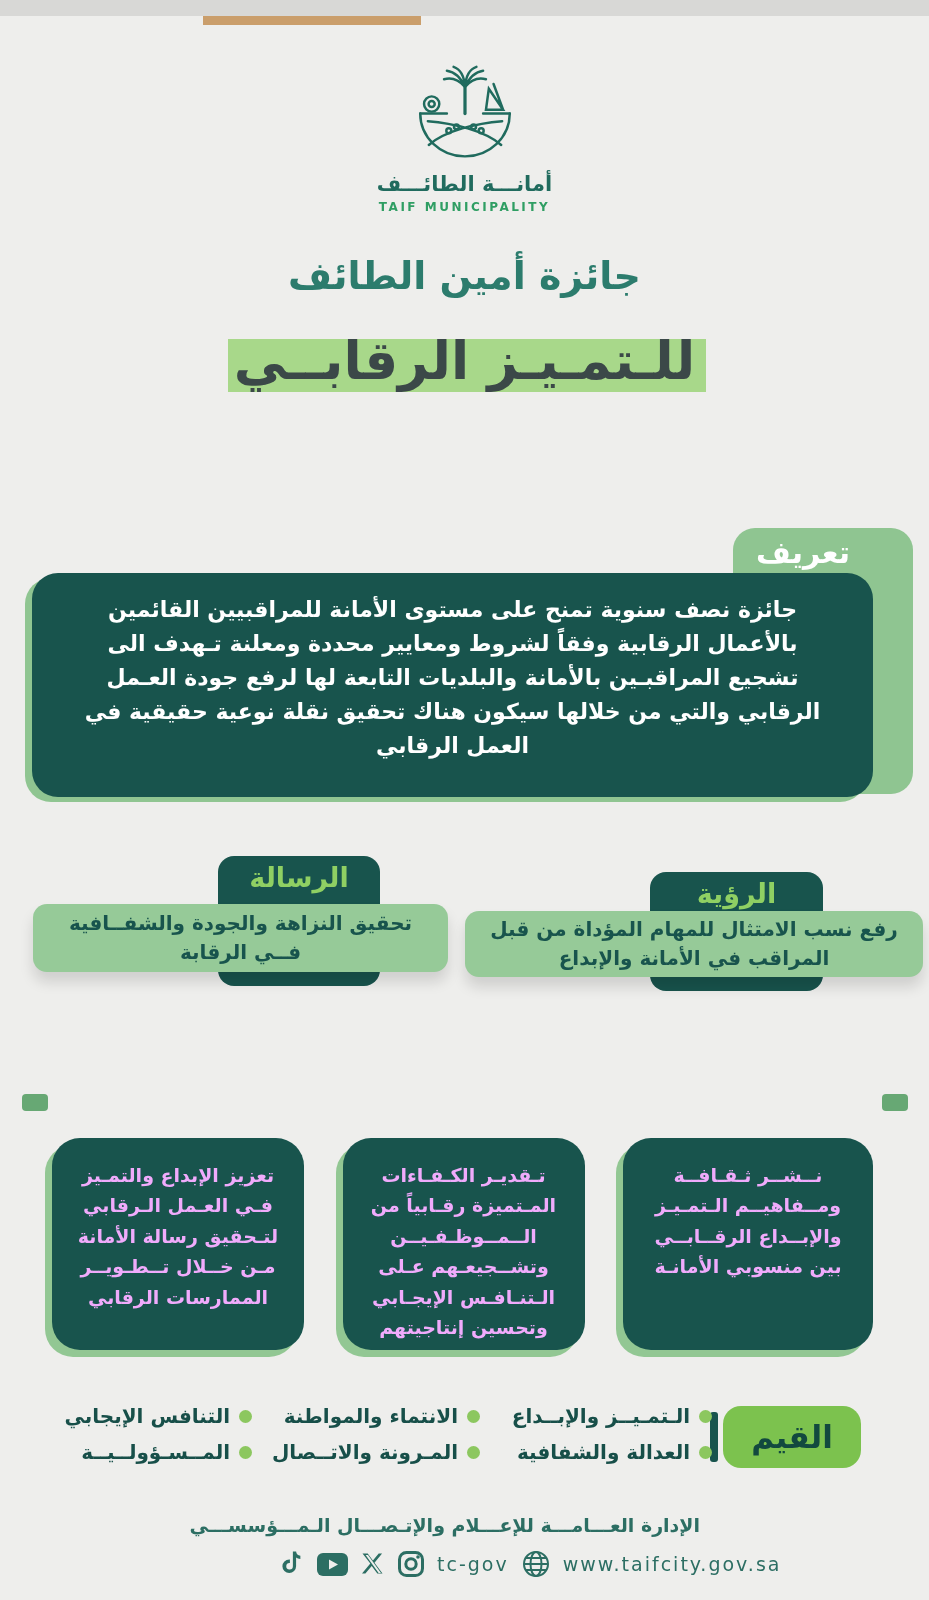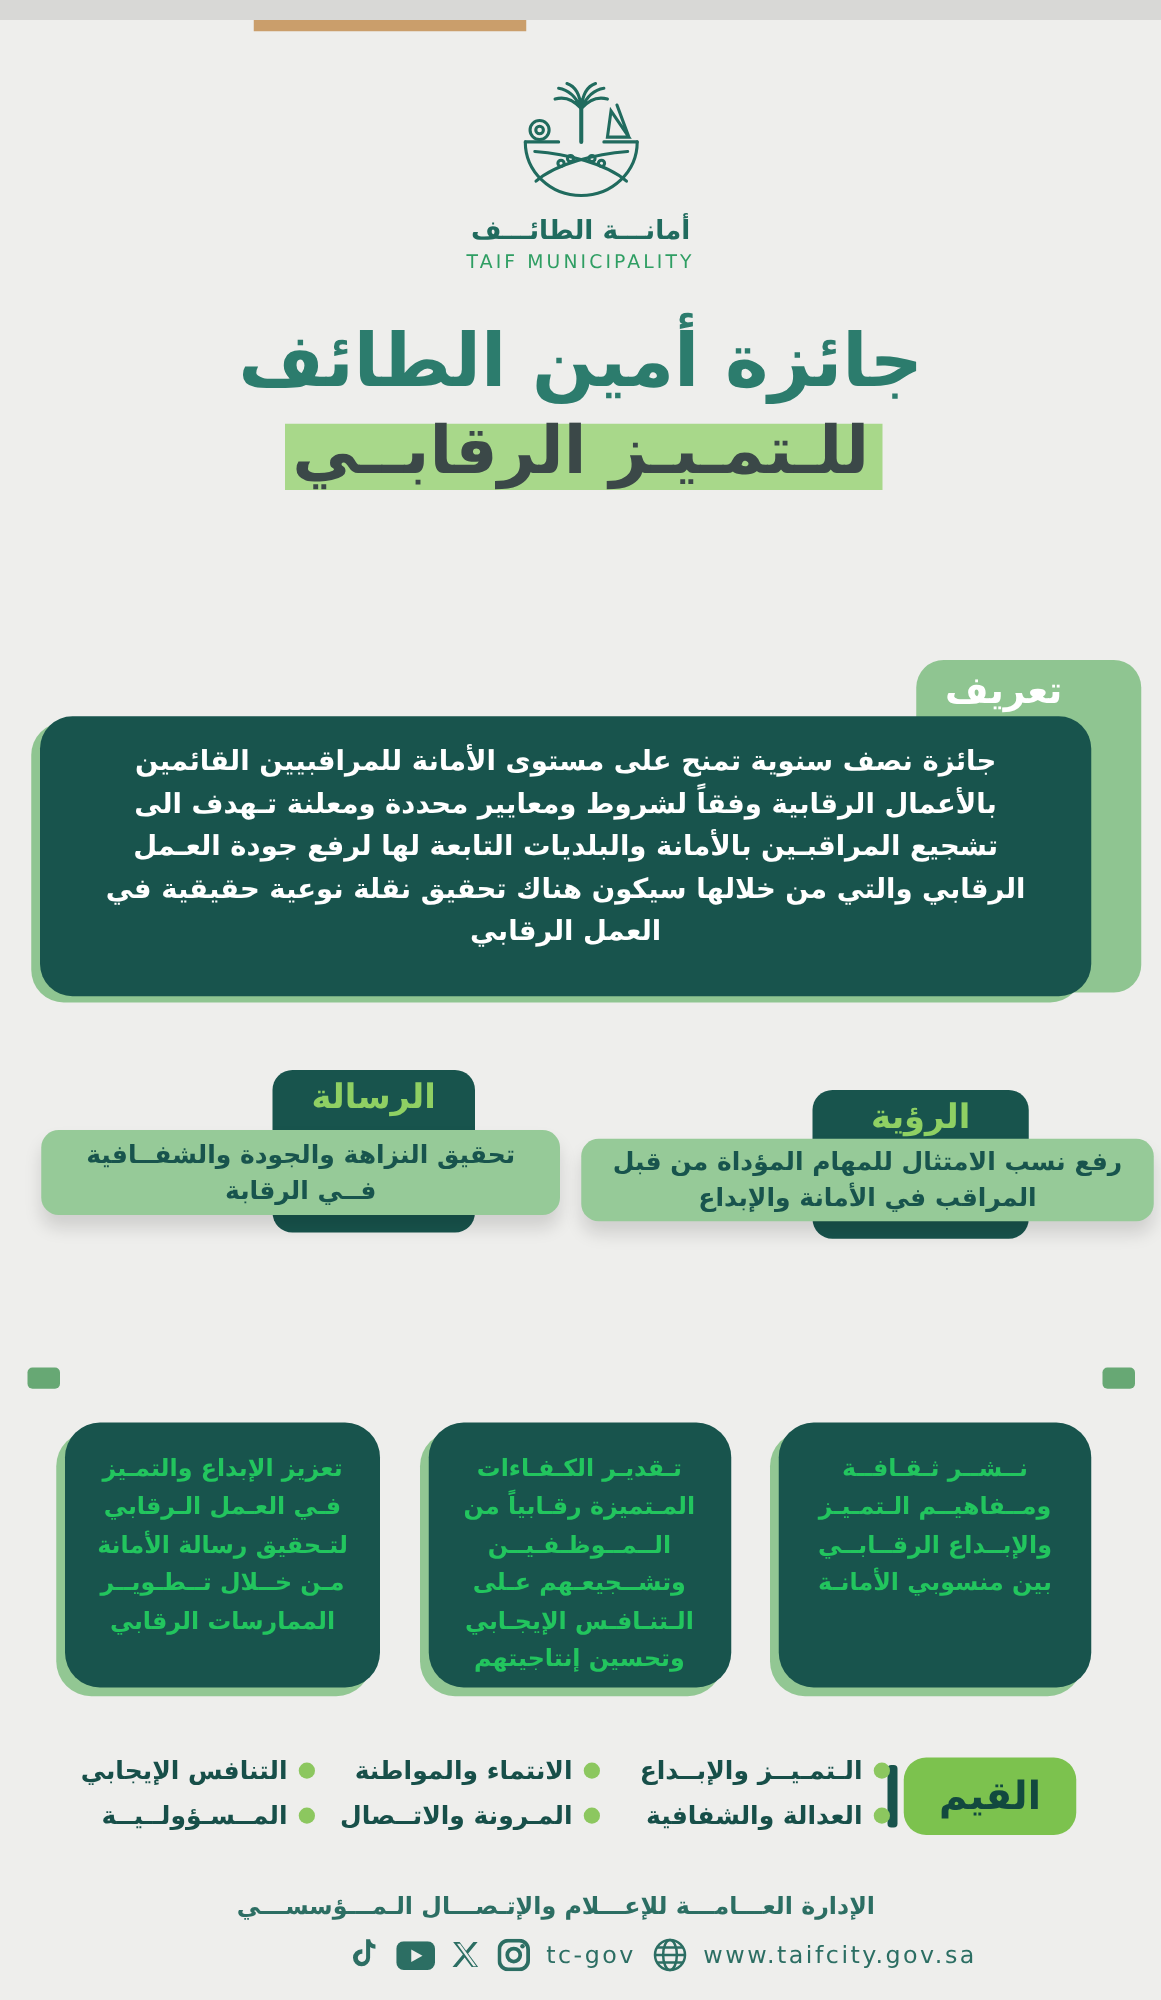--- a/index.html
+++ b/index.html
@@ -19,24 +19,24 @@
   *{margin:0;padding:0;box-sizing:border-box;}
   body{background:#d8d8d6;font-family:"DejaVu Sans","Liberation Sans",sans-serif;}
   .canvas{position:relative;width:929px;height:1600px;background:var(--bg);overflow:hidden;margin:16px auto;}
   .abs{position:absolute;}
 
   .tan-bar{background:var(--tan);}
 
   
   .logo-wrap{left:0;right:0;top:48px;text-align:center;}
   .logo-ar{color:#206b5e;font-weight:bold;font-size:21px;margin-top:4px;}
-  .logo-en{color:#2f9e63;font-weight:normal;font-size:15px;letter-spacing:2.5px;margin-top:4px;}
-
-  
-  .title1{left:0;right:0;top:238px;text-align:center;color:var(--teal-title);font-size:59px;font-weight:bold;direction:rtl;}
+  .logo-en{color:#2f9e63;font-weight:bold;font-size:12px;letter-spacing:2.5px;margin-top:4px;}
+
+  
+  .title1{left:0;right:0;top:238px;text-align:center;color:var(--teal-title);font-size:38px;font-weight:bold;direction:rtl;}
   .hl-band{left:228px;top:323px;width:478px;height:53px;background:var(--highlight);}
   .title2{left:0;right:0;top:314px;text-align:center;color:var(--title-dark);font-size:53px;font-weight:bold;direction:rtl;}
 
   
   .def-badge{left:733px;top:512px;width:180px;height:266px;background:var(--light-green);border-radius:22px;}
   .def-badge-label{position:absolute;left:0;top:7px;width:140px;text-align:center;color:#ffffff;font-size:30px;font-weight:bold;direction:rtl;}
   .def-box{left:32px;top:557px;width:841px;height:224px;background:var(--dark-teal);border-radius:26px;
            box-shadow:-7px 5px 0 var(--light-green);padding:20px 40px;direction:rtl;}
   .def-text{color:#ffffff;font-size:22px;font-weight:bold;line-height:1.55;text-align:center;}
 
@@ -51,21 +51,21 @@
   .mission-tab{left:218px;top:840px;width:162px;height:130px;}
   .mission-box{left:33px;top:888px;width:415px;height:68px;}
 
   
   .obj-notch{background:#67a874;border-radius:4px;}
   .obj-bar{left:30px;top:1033px;width:880px;height:56px;background:var(--bar-green);border-radius:11px;
            display:flex;align-items:center;justify-content:center;direction:rtl;}
   .obj-bar-label{color:#12493f;font-size:33px;font-weight:bold;}
   .cards{left:52px;top:1122px;width:821px;display:flex;justify-content:space-between;direction:rtl;}
   .card{background:var(--dark-teal);border-radius:28px;height:212px;box-shadow:-7px 7px 0 #92c793;
-        color:#22c55e;font-size:19px;font-weight:bold;line-height:1.6;text-align:center;direction:rtl;
+        color:#f0abfc;font-size:19px;font-weight:bold;line-height:1.6;text-align:center;direction:rtl;
         padding:22px 14px 10px;}
   .card.c0{width:250px;} .card.c1{width:242px;} .card.c2{width:252px;}
 
   
   .values-bar{left:710px;top:1396px;width:8px;height:50px;background:var(--dark-teal);border-radius:3px;}
   .values-box{left:723px;top:1390px;width:138px;height:62px;background:var(--bright-green);border-radius:18px;
               display:flex;align-items:center;justify-content:center;}
   .values-box-label{color:#12493f;font-size:31px;font-weight:bold;direction:rtl;}
   .values-grid{left:50px;top:1380px;width:662px;height:76px;display:grid;direction:rtl;
                grid-template-columns:232px 228px 202px;row-gap:12px;align-content:center;}

